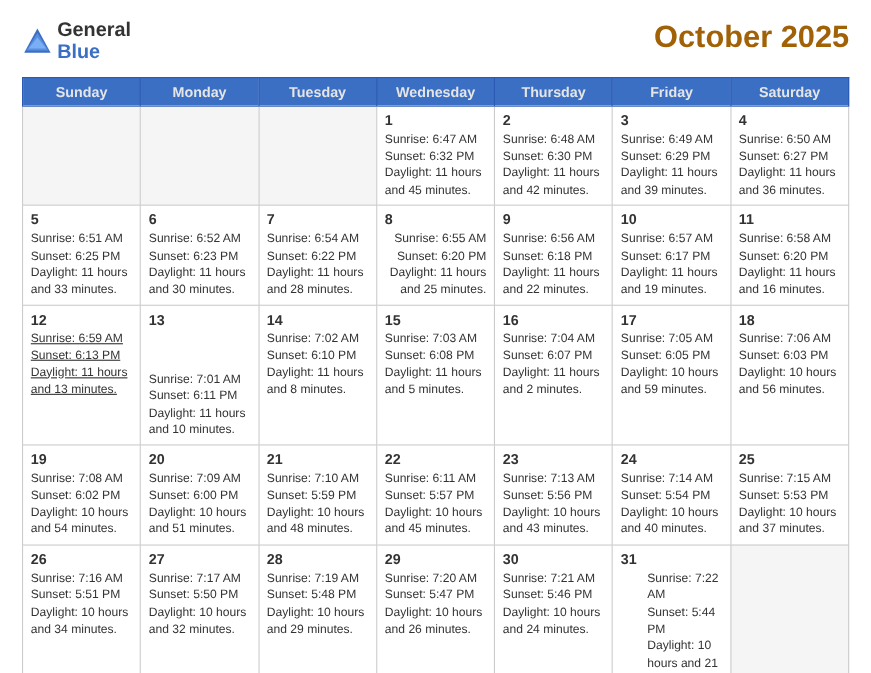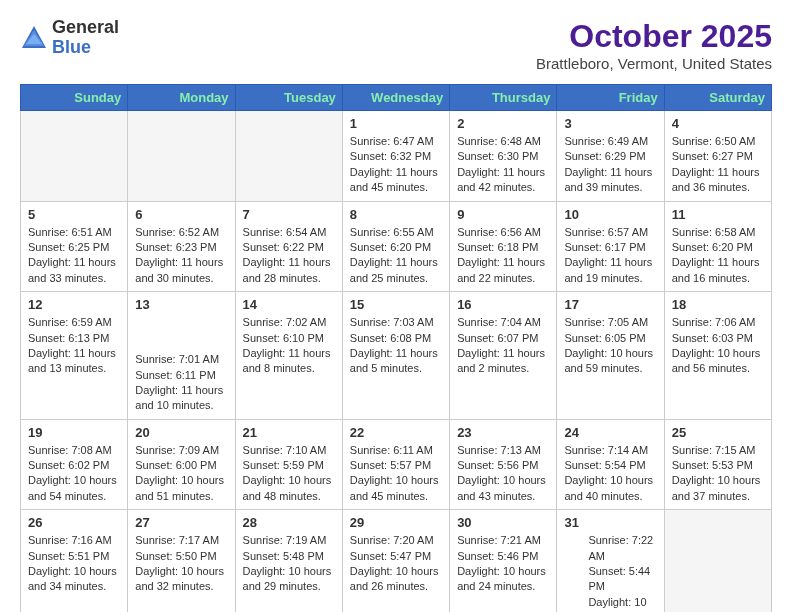--- a/index.html
+++ b/index.html
@@ -40,37 +40,37 @@
     }
     .logo-icon {
       width: 28px;
       height: 28px;
       margin-right: 4px;
     }
     .title-block {
       text-align: right;
     }
     .month-title {
-      font-size: 32px;
-      font-weight: bold;
-      color: #4c1d95;
+      font-size: 28px;
+      font-weight: bold;
+      color: #a16207;
     }
     .location {
       font-size: 15px;
       color: #444;
     }
     .calendar {
       width: 100%;
       border-collapse: collapse;
       border: 1px solid #bbb;
     }
     .calendar th {
       background: #3a6fc4;
-      color: #86efac;
-      text-align: right;
+      color: #e5e5e5;
+      text-align: center;
       padding: 5px 6px;
       font-size: 13px;
       font-weight: bold;
       border: 1px solid #2a5ab4;
     }
     .calendar td {
       vertical-align: top;
       padding: 5px 7px;
       border: 1px solid #ccc;
       font-size: 11px;
@@ -106,21 +106,20 @@
         <polygon points="14,6 24,22 4,22" fill="#5a8fe0"></polygon>
         <polygon points="14,10 22,20 6,20" fill="#7aaff5"></polygon>
       </svg>
       <div class="logo-text">
         <span class="logo-general">General</span>
         <span class="logo-blue">Blue</span>
       </div>
     </div>
     <div class="title-block">
       <div class="month-title">October 2025</div>
-      <div class="location">Brattleboro, Vermont, United States</div>
     </div>
   </div>
 
   <table class="calendar">
     <thead>
       <tr>
         <th>Sunday</th>
         <th>Monday</th>
         <th>Tuesday</th>
         <th>Wednesday</th>
@@ -173,21 +172,21 @@
 Daylight: 11 hours and 30 minutes.</div>
           </td>
           <td>
             <span class="day-num">7</span>
             <div class="day-info" style="white-space: pre-line;">Sunrise: 6:54 AM
 Sunset: 6:22 PM
 Daylight: 11 hours and 28 minutes.</div>
           </td>
           <td>
             <span class="day-num">8</span>
-            <div class="day-info" style="white-space: pre-line;">Sunrise: 6:55 AM
+            <div class="day-info" style="white-space: pre-line; text-align: right;">Sunrise: 6:55 AM
 Sunset: 6:20 PM
 Daylight: 11 hours and 25 minutes.</div>
           </td>
           <td>
             <span class="day-num">9</span>
             <div class="day-info" style="white-space: pre-line;">Sunrise: 6:56 AM
 Sunset: 6:18 PM
 Daylight: 11 hours and 22 minutes.</div>
           </td>
           <td>
@@ -199,21 +198,21 @@
           <td>
             <span class="day-num">11</span>
             <div class="day-info" style="white-space: pre-line;">Sunrise: 6:58 AM
 Sunset: 6:20 PM
 Daylight: 11 hours and 16 minutes.</div>
           </td>
         </tr>
         <tr class="week-row">
           <td>
             <span class="day-num">12</span>
-            <div class="day-info" style="white-space: pre-line;">Sunrise: 6:59 AM
+            <div class="day-info" style="white-space: pre-line; text-decoration: underline;">Sunrise: 6:59 AM
 Sunset: 6:13 PM
 Daylight: 11 hours and 13 minutes.</div>
           </td>
           <td>
             <span class="day-num">13</span>
             <div class="day-info" style="white-space: pre-line; margin-top: 40px;">Sunrise: 7:01 AM
 Sunset: 6:11 PM
 Daylight: 11 hours and 10 minutes.</div>
           </td>
           <td>

